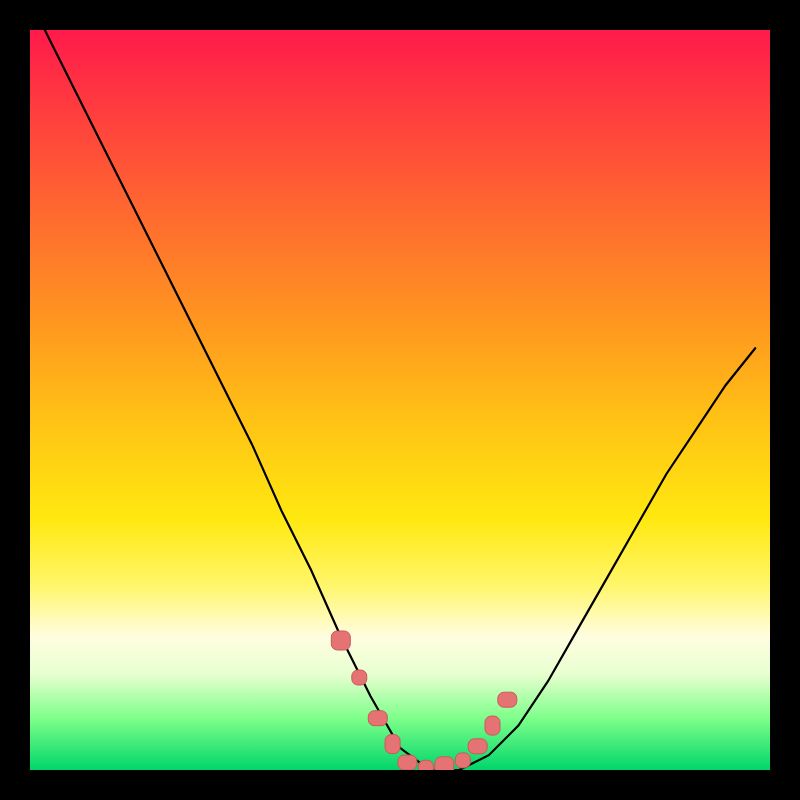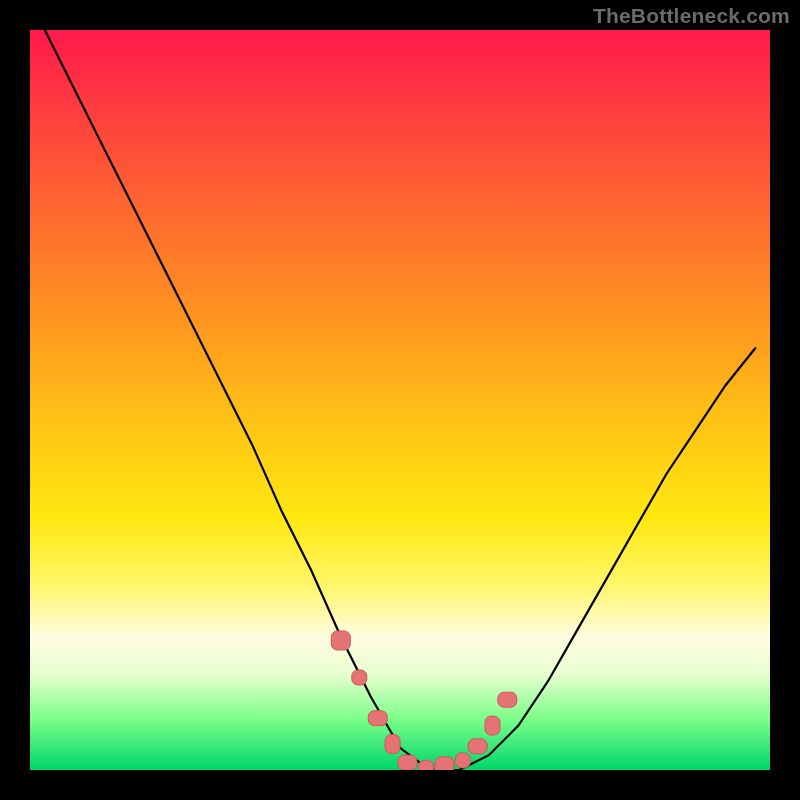--- a/index.html
+++ b/index.html
@@ -83,14 +83,13 @@
         <rect x="355.10" y="704.60" width="15" height="19" rx="6" ry="6" class="marker"></rect>
         <rect x="367.90" y="725.10" width="19" height="15" rx="6" ry="6" class="marker"></rect>
         <rect x="388.40" y="730.28" width="15" height="15" rx="6" ry="6" class="marker"></rect>
         <rect x="404.90" y="726.80" width="19" height="19" rx="6" ry="6" class="marker"></rect>
         <rect x="425.40" y="722.88" width="15" height="15" rx="6" ry="6" class="marker"></rect>
         <rect x="438.20" y="708.82" width="19" height="15" rx="6" ry="6" class="marker"></rect>
         <rect x="455.00" y="686.10" width="15" height="19" rx="6" ry="6" class="marker"></rect>
         <rect x="467.80" y="662.20" width="19" height="15" rx="6" ry="6" class="marker"></rect>
       </svg>
   </div>
-  <div class="watermark">TheBottleneck.com</div>
 </div>
 
 </body></html>

